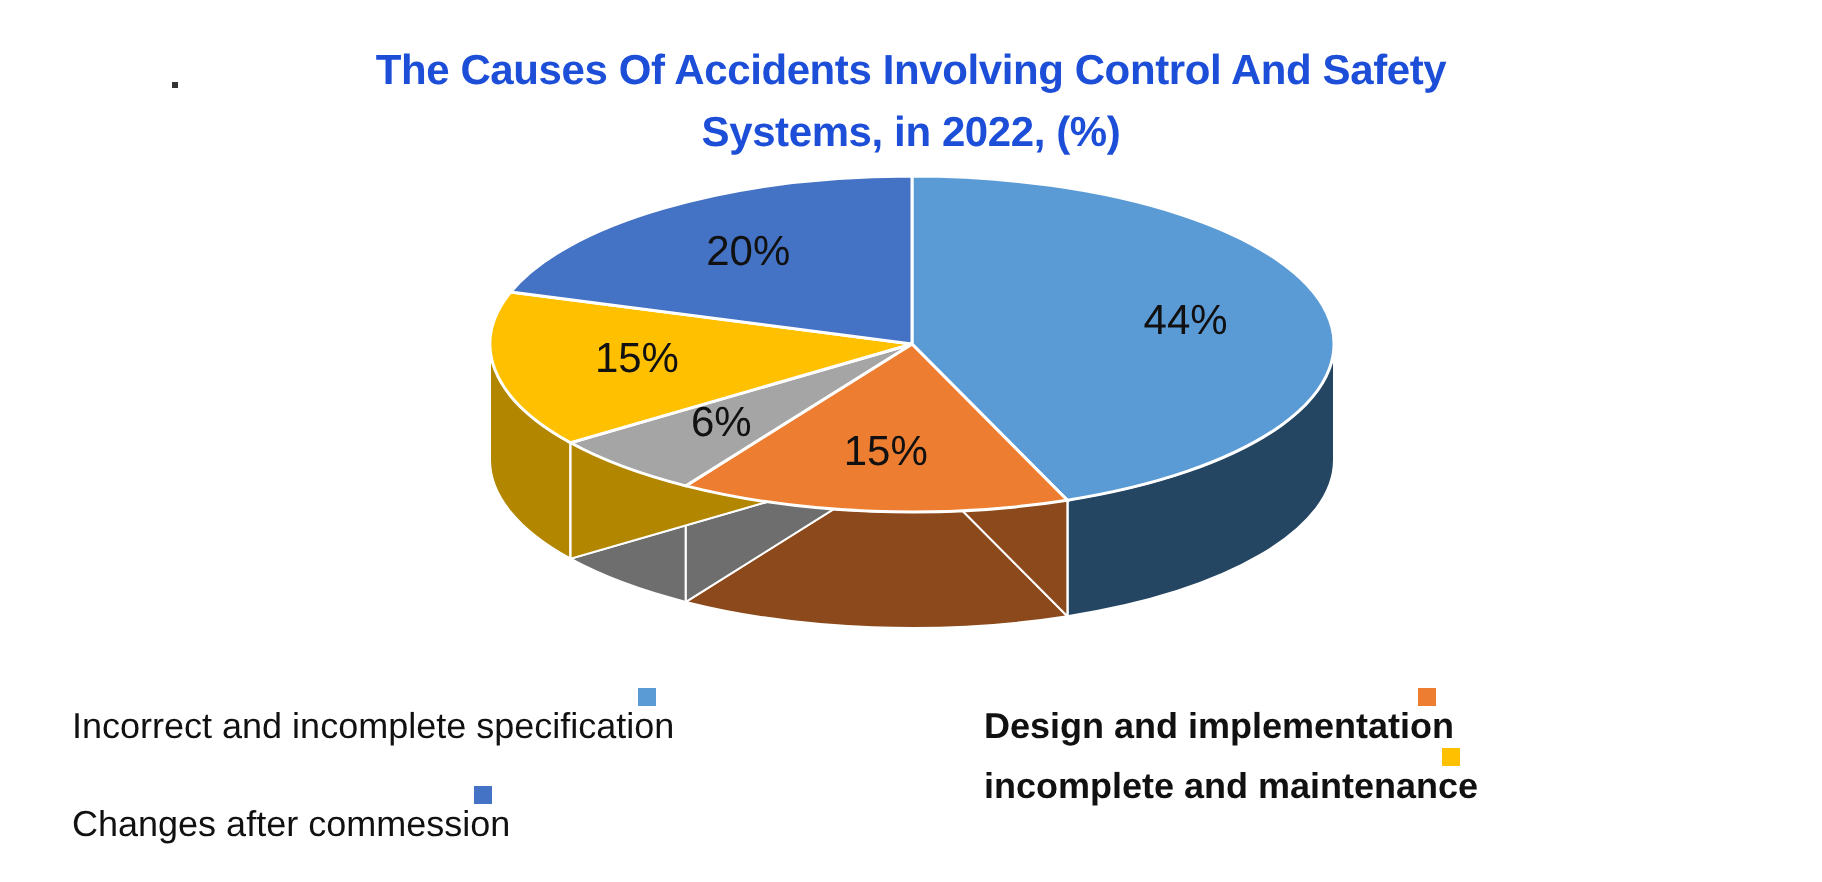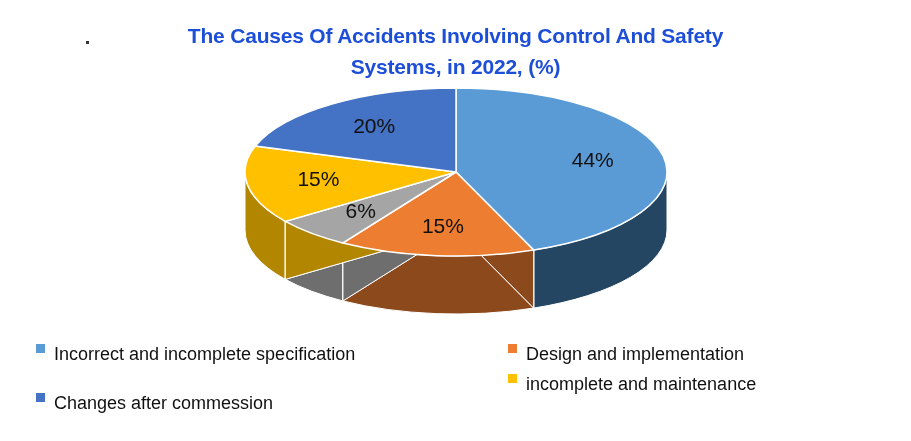--- a/index.html
+++ b/index.html
@@ -65,24 +65,25 @@
     position: absolute;
     left: 0;
     top: 344px;
     width: 911px;
     height: 97px;
   }
   .legend-row {
     position: absolute;
     height: 30px;
     display: flex;
-    align-items: flex-start;
+    align-items: flex-end;
+    flex-direction: column;
   }
   .legend-col-left  { left: 36px; }
-  .legend-col-right { left: 508px; }
+  .legend-col-right { left: 492px; font-weight: bold; }
   .legend-r0 { top: 0px; }
   .legend-r1 { top: 30px; }
   .legend-r2 { top: 49px; }
 
   .legend-swatch {
     width: 9px;
     height: 9px;
     flex: 0 0 9px;
     margin-right: 9px;
   }

